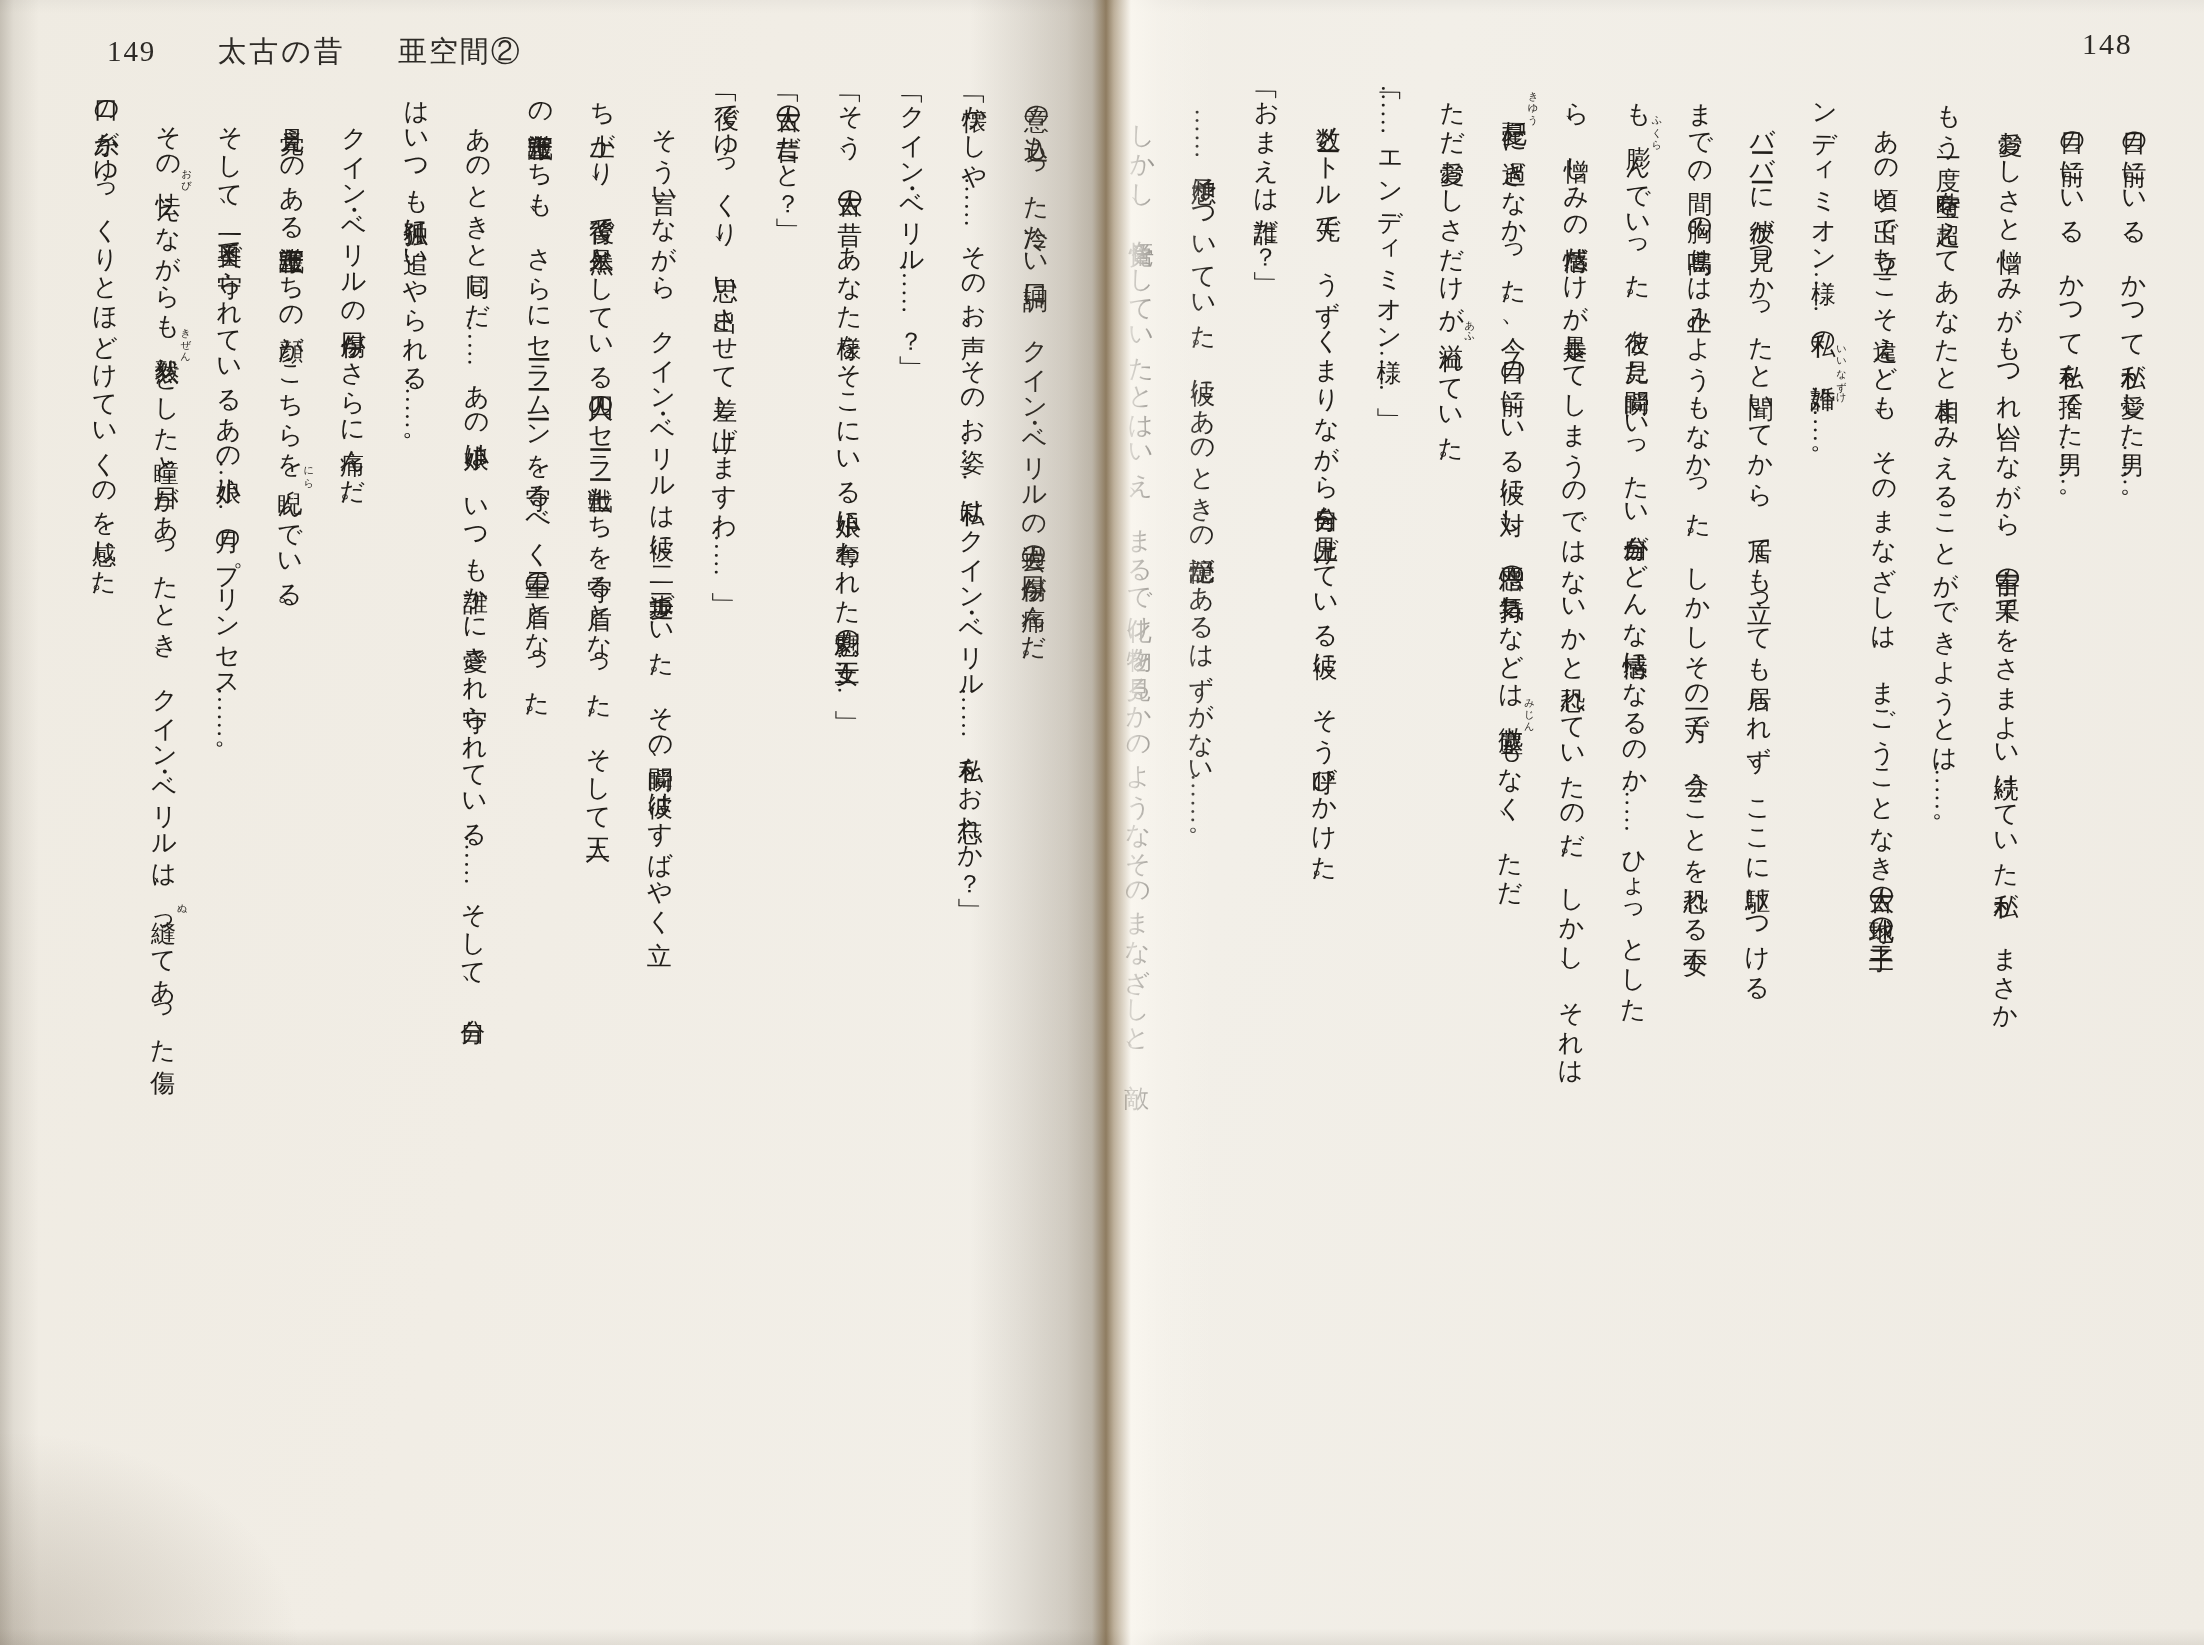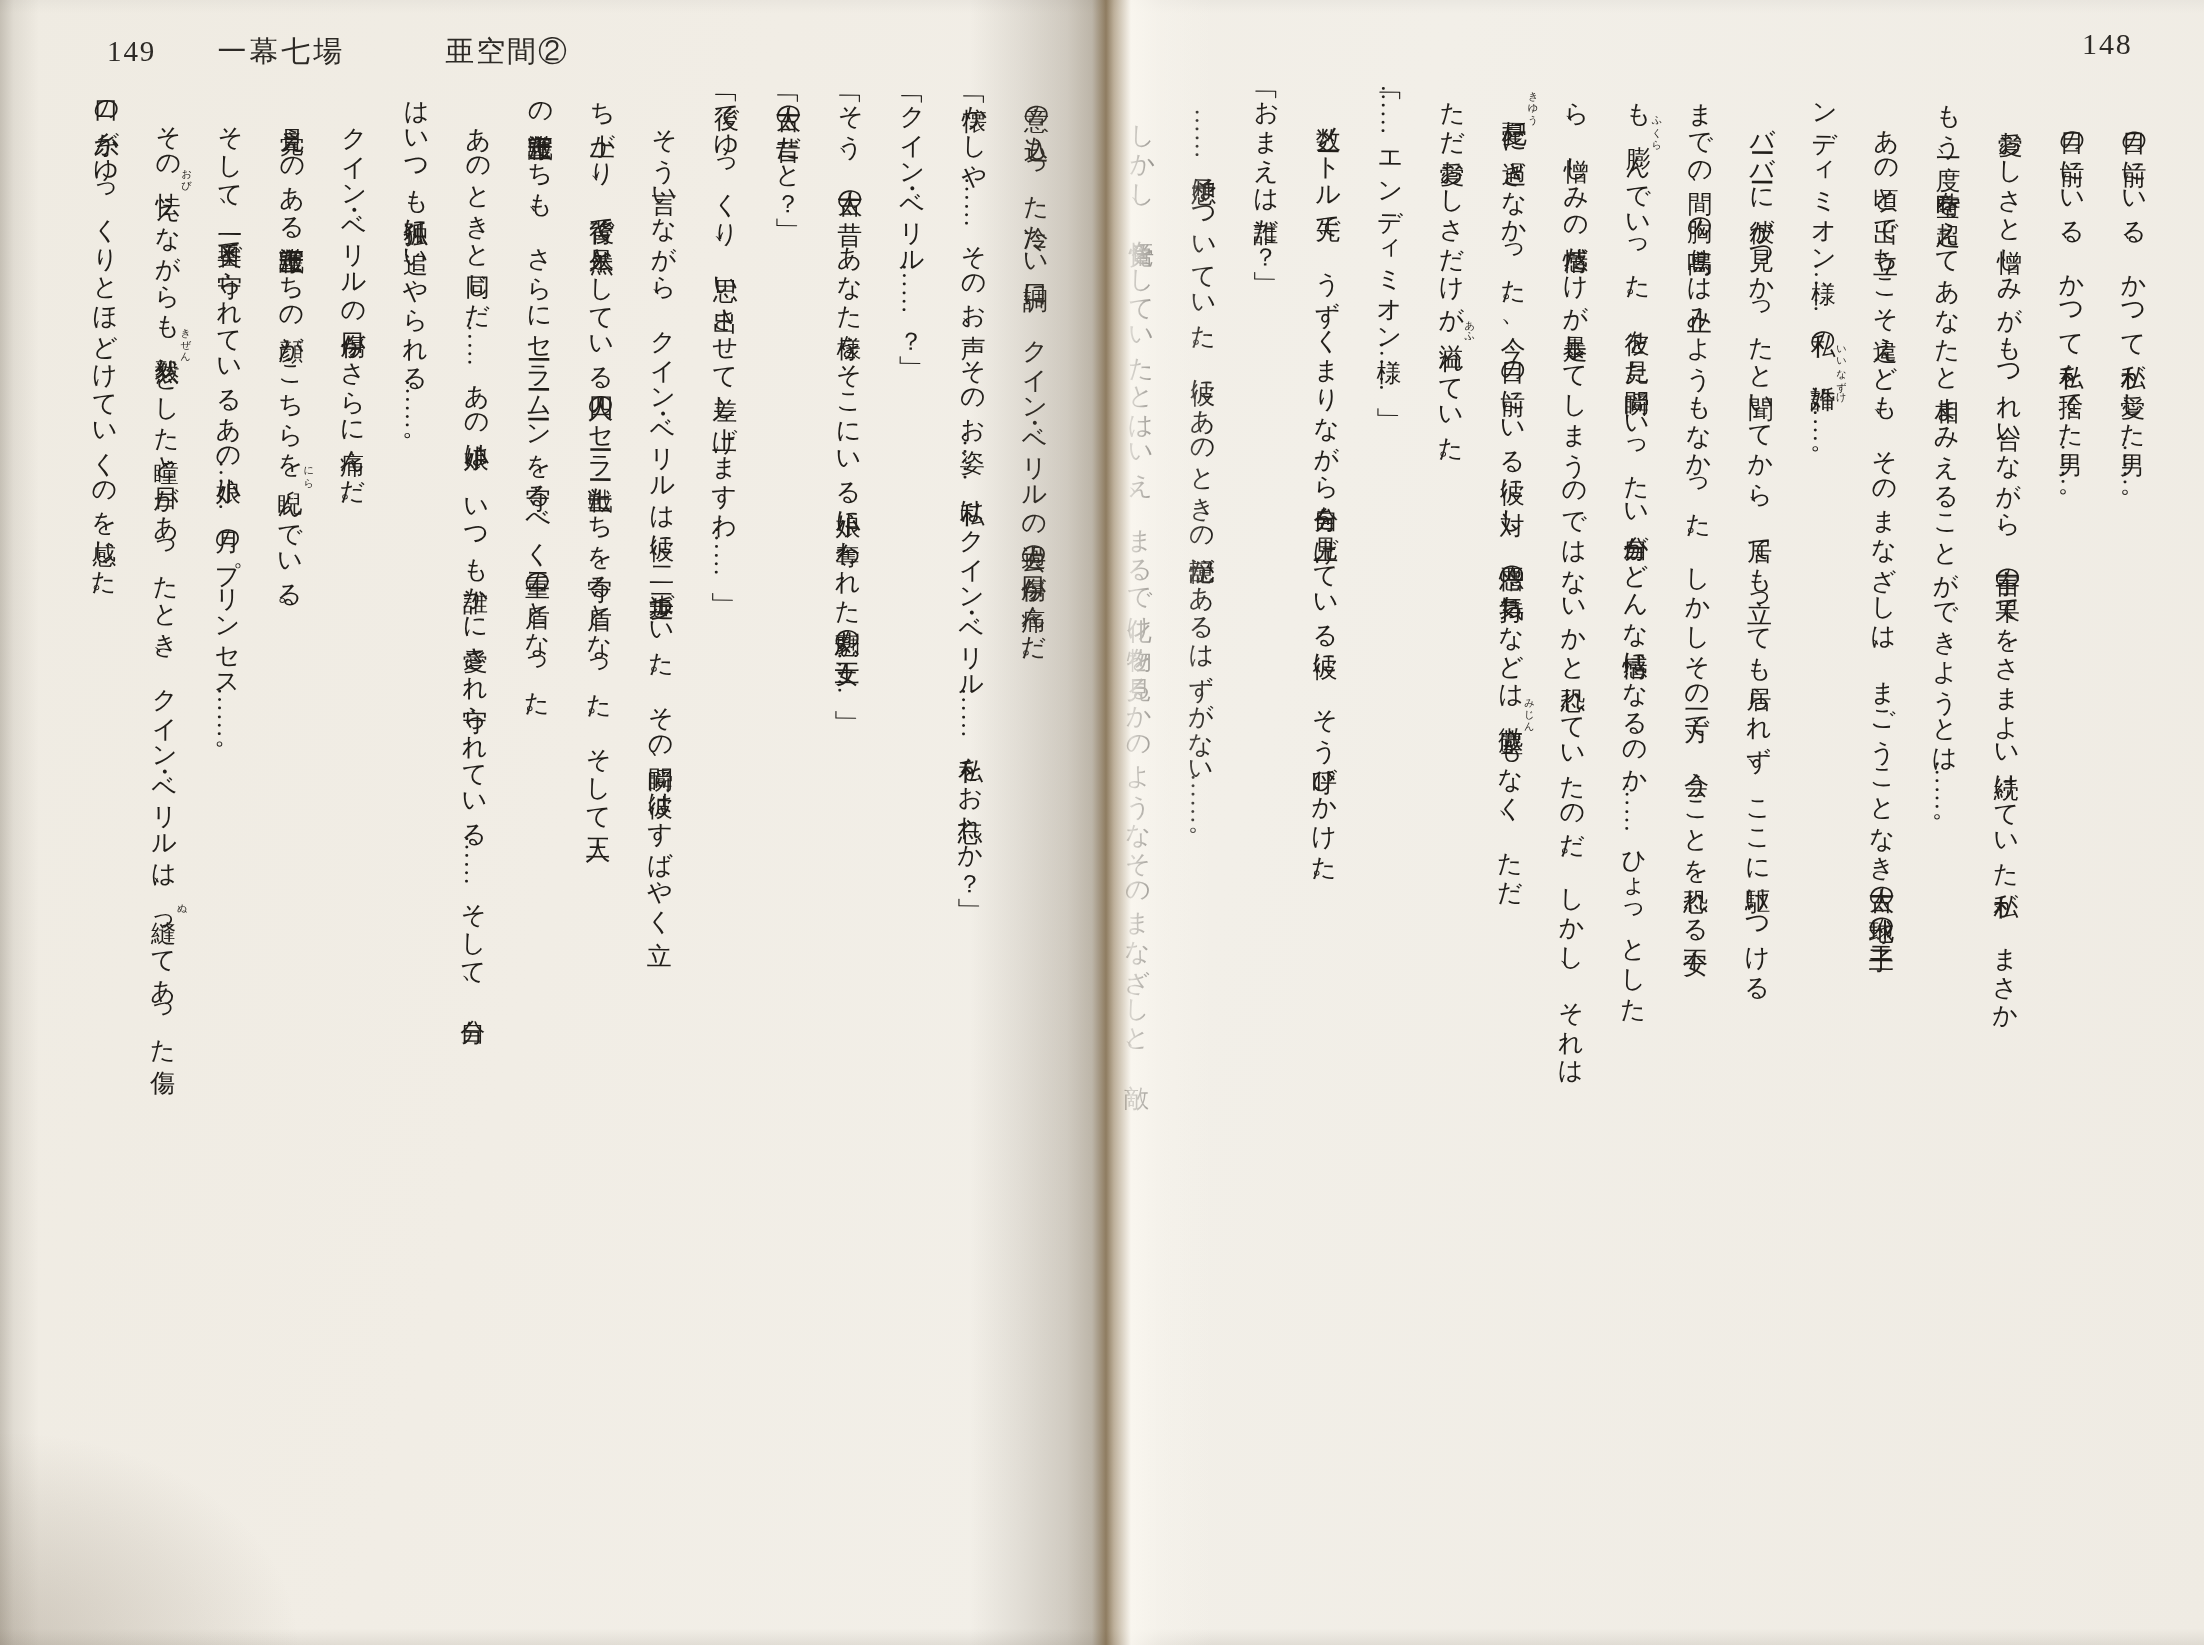--- a/index.html
+++ b/index.html
@@ -73,21 +73,20 @@
   .hdr-left .folio {
     letter-spacing: 1.9px;
     margin-right: 54px;
   }
   .hdr-left .chapter {
     letter-spacing: 2.9px;
     margin-right: 45px;
   }
   .hdr-left .section {
     letter-spacing: 1.9px;
-    margin-left: 48px;
   }
 
   
   .vtext {
     position: absolute;
     top: 85px;
     height: 1052px;
     writing-mode: vertical-rl;
     text-orientation: mixed;
     font-size: 25px;
@@ -140,21 +139,21 @@
         <span class="tcol">　数メートル先で、うずくまりながら自分を見上げている彼に、そう呼びかけた。</span>
         <span class="tcol">「おまえは誰だ？」</span>
         <span class="tcol">　……予想はついていた。彼にあのときの記憶があるはずがない……。</span>
         <span class="tcol">　しかし、覚悟をしていたとはいえ、まるで化け物を見るかのようなそのまなざしと、敵</span>
       </div>
   </div>
 
   <div>
     <div class="hdr-left">
       <span class="folio">149</span>
-      <span class="chapter">一幕七場</span>
+      <span class="chapter">太古の昔</span>
       <span class="section">亜空間②</span>
     </div>
     <div class="vtext text-left">
         <span class="tcol">意の込もった冷たい口調に、クイン・ベリルの過去の傷口が痛んだ。</span>
         <span class="tcol">「懐かしや……そのお声、そのお姿……私はクイン・ベリル……私をお忘れか？」</span>
         <span class="tcol">「クイン・ベリル……？」</span>
         <span class="tcol">「そう、太古の昔、あなた様をそこにいる小娘に奪われた悲劇の女王……」</span>
         <span class="tcol">「太古の昔だと？」</span>
         <span class="tcol">「後でゆっくり、思い出させて差し上げますわ……」</span>
         <span class="tcol">　そう言いながら、クイン・ベリルは彼に二、三歩近づいた。その瞬間、彼はすばやく立</span>

